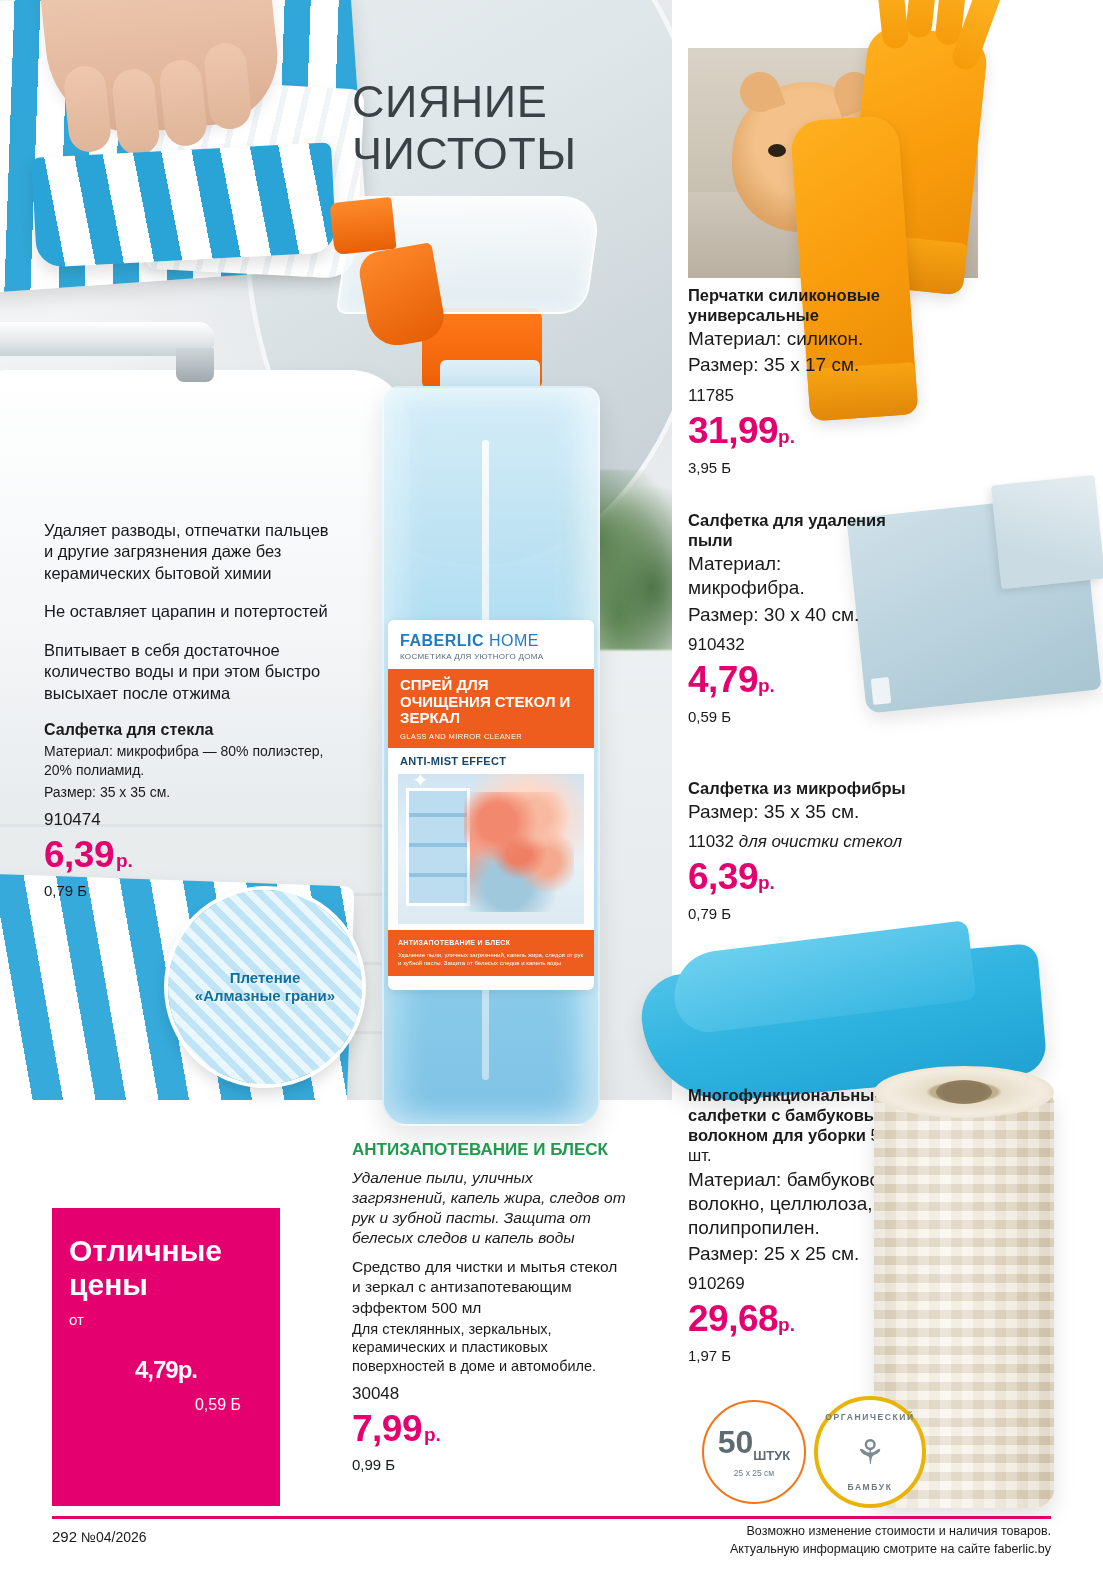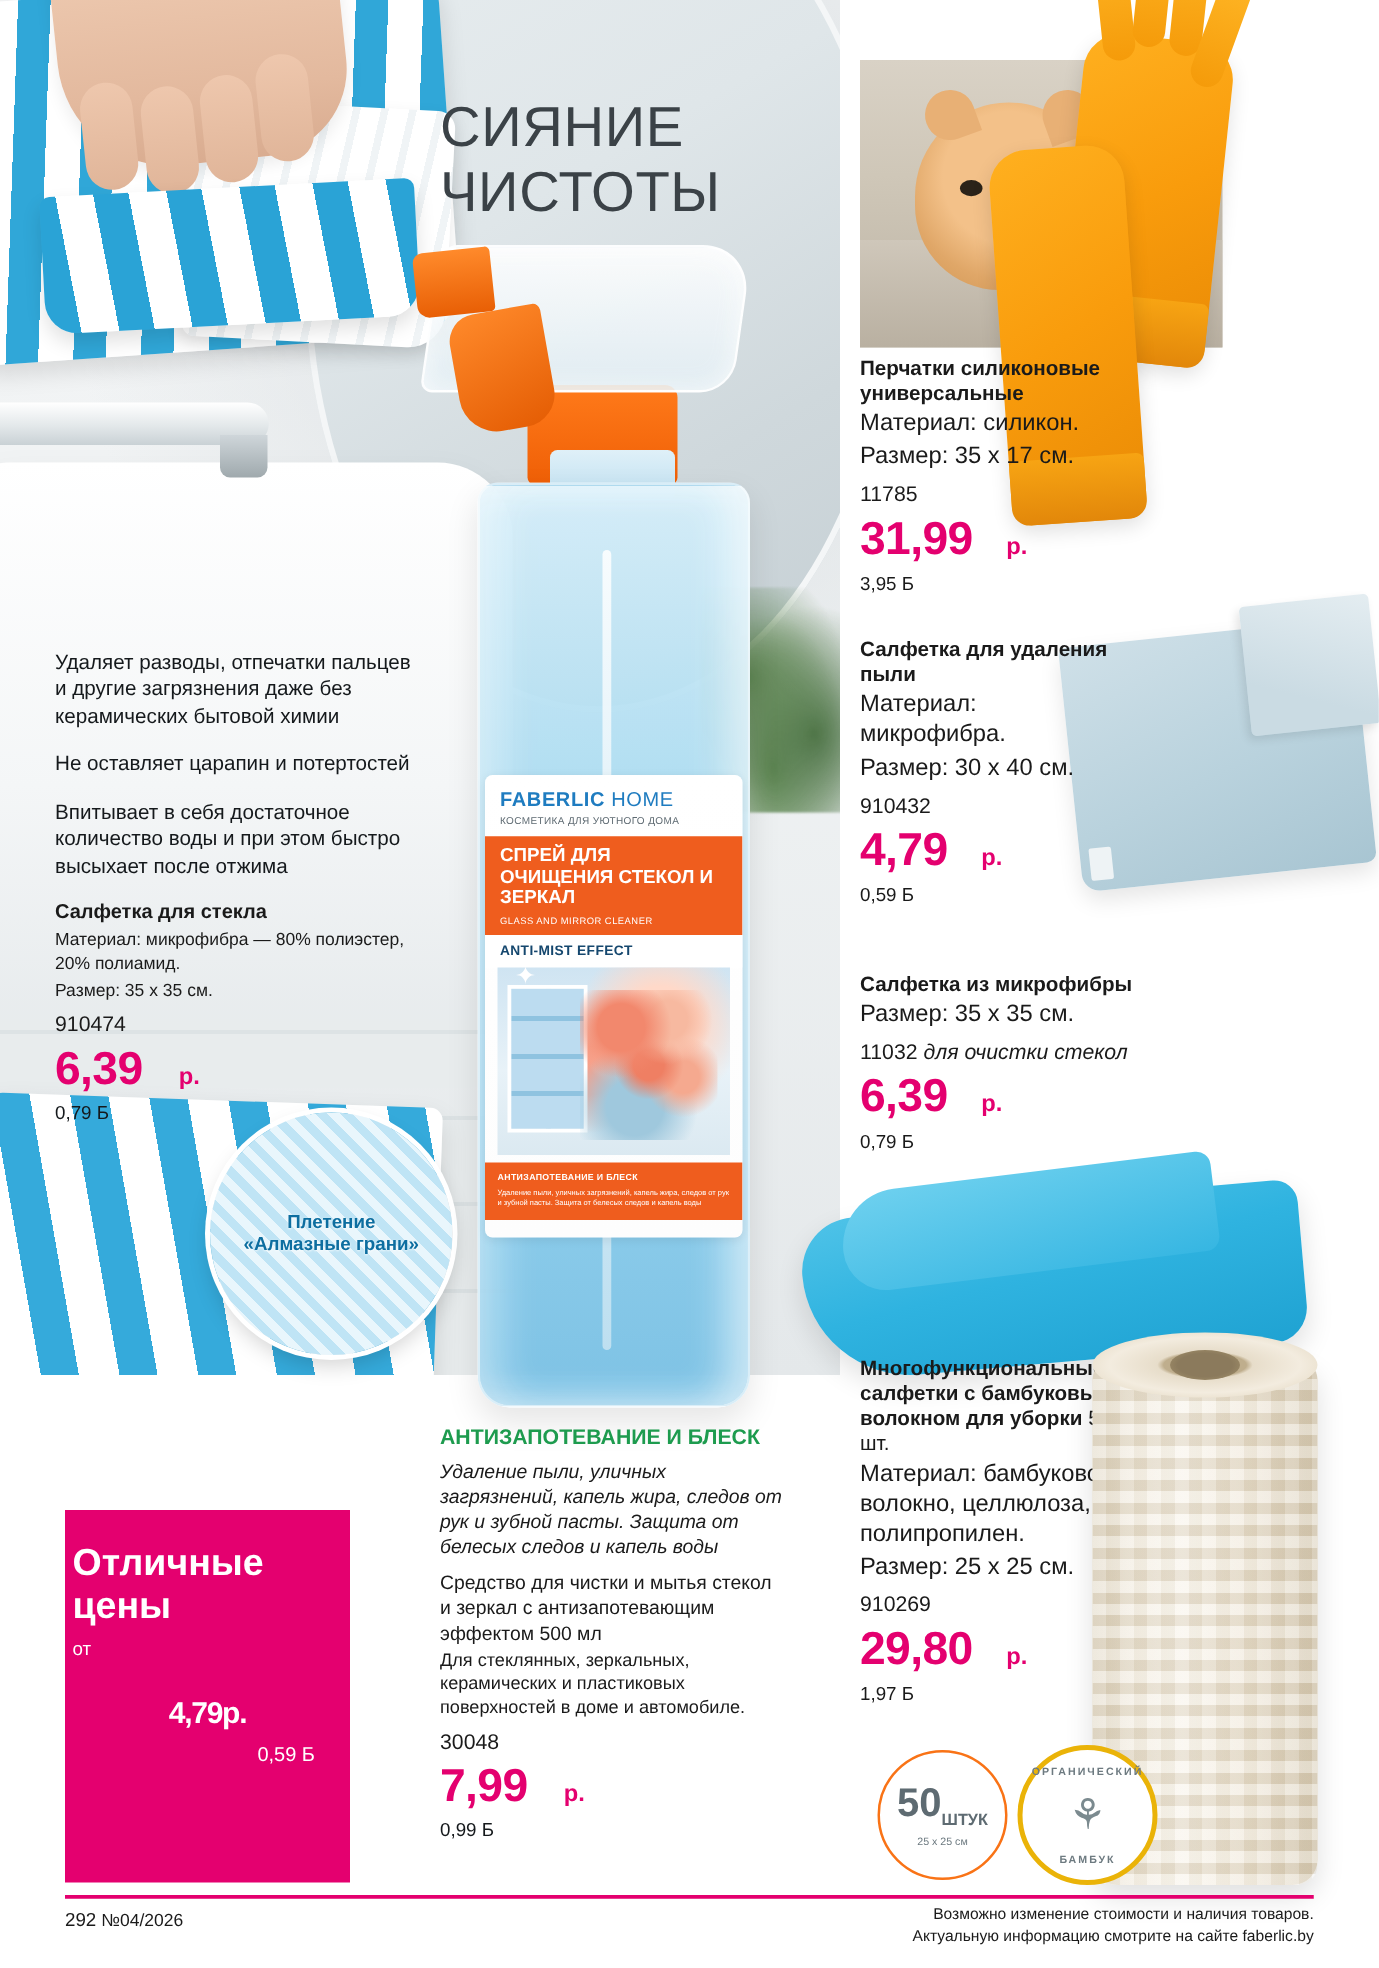--- a/index.html
+++ b/index.html
@@ -242,36 +242,36 @@
     font-size:6px; line-height:1.45;
   }
   .label-bottom b { font-size:7px; letter-spacing:.3px; display:block; margin-bottom:3px;}
 
   
   .left-copy { position:absolute; left:44px; top:520px; width:286px; z-index:5; }
   .left-copy p { font-size:16.5px; line-height:1.30; margin-bottom:17px; color:#15191c; }
   .prod-title { font-size:16px; font-weight:700; margin-top:2px; }
   .prod-meta { font-size:14px; line-height:1.34; margin-top:3px; }
   .art { font-size:17px; margin-top:9px; }
-  .price-row { display:flex; align-items:baseline; margin-top:4px;gap:27px; }
+  .price-row { display:flex; align-items:baseline; margin-top:4px; }
   .price { font-size:37px; font-weight:700; color:#e4006f; letter-spacing:-0.5px; }
   .price-cur { font-size:19px; font-weight:700; color:#e4006f; margin-left:2px; }
   .bonus { font-size:15px; margin-top:6px; color:#15191c; }
 
   
   .hero-title {
     position:absolute; left:352px; top:76px; z-index:6;
     font-size:45px; line-height:1.16; color:#3b4247; font-weight:400;
     letter-spacing:.5px;
   }
 
   
   .promo {
     position:absolute; left:52px; top:1208px; width:228px; height:298px;
-    background:#e4006f; color:#fff; padding:26px 6px;
+    background:#e4006f; color:#fff; padding:26px 17px;
   }
   .promo .l1 { font-size:30px; font-weight:700; line-height:1.12; }
   .promo .l2 { font-size:15px; font-weight:400; margin-top:10px; }
   .promo .pr { font-size:50px; font-weight:700; margin-top:4px; letter-spacing:-1px;text-align:center; }
   .promo .pr span { font-size:24px; font-weight:700; }
   .promo .bb { font-size:16px; margin-top:6px; text-align:right; padding-right:22px; }
 
   
   .center-copy { position:absolute; left:352px; top:1140px; width:276px; }
   .green-head { color:#1d9b4e; font-size:17px; font-weight:700; line-height:1.22; }
@@ -623,21 +623,21 @@
 
     <div class="rb-multi">
       <div class="r-title">
         <span>Многофункцио­нальные салфетки с бамбуковым волокном для уборки</span>
         <span style="font-weight:400">50 шт.</span>
       </div>
       <div class="r-meta">Материал: бамбуковое волокно, целлюлоза, полипропилен.</div>
       <div class="r-meta">Размер: 25 x 25 см.</div>
       <div class="r-art">910269</div>
       <div class="price-row">
-        <span class="r-price">29,80</span>
+        <span class="r-price">29,68</span>
         <span class="r-cur">р.</span>
       </div>
       <div class="r-bonus">1,97 Б</div>
     </div>
 
     <div class="roll">
       <div class="roll-body">
         <div class="roll-emboss"></div>
       </div>
       <div class="roll-top"></div>

